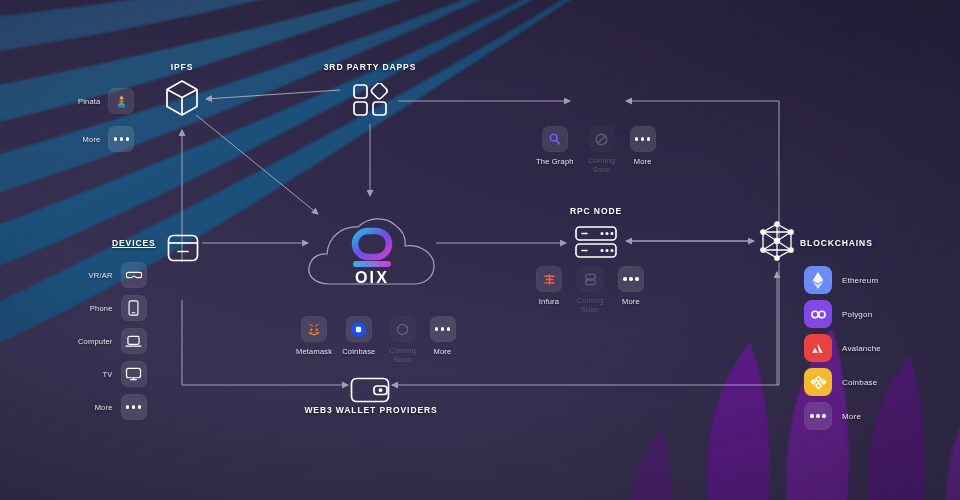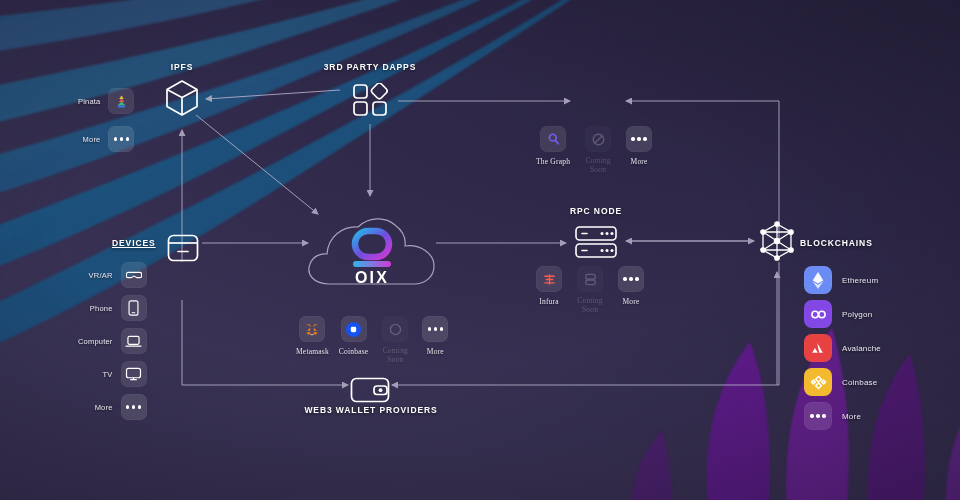--- a/index.html
+++ b/index.html
@@ -46,21 +46,21 @@
   }
   .tile.more{background:rgba(255,255,255,.12);}
   .dots{display:flex;gap:2.5px;}
   .dots i{width:3.4px;height:3.4px;border-radius:50%;background:#fff;display:block;}
   .lbl{color:#e8e6f2;font-size:7.5px;letter-spacing:.2px;white-space:nowrap;
        text-shadow:0 1px 2px rgba(0,0,0,.6);}
   .faded{opacity:.30;}
   .faded .lbl{opacity:.75;}
   .row-left{display:flex;align-items:center;gap:8px;flex-direction:row-reverse;}
   .item-v{display:flex;flex-direction:column;align-items:center;gap:5px;}
-  .rowset{display:flex;font-family:Liberation Serif, serif;}
+  .rowset{display:flex;}
 
   .tile-eth{background:#6c8cf5;}
   .tile-poly{background:#8247e5;}
   .tile-avax{background:#e84142;}
   .tile-bnb{background:#f3ba2f;}
   .tile-graph{background:rgba(255,255,255,.10);}
   .tile-mm{background:rgba(255,255,255,.10);}
   .tile-cb{background:rgba(255,255,255,.10);}
   .tile-infura{background:rgba(255,255,255,.10);}
   .tile-pinata{background:rgba(255,255,255,.10);}

